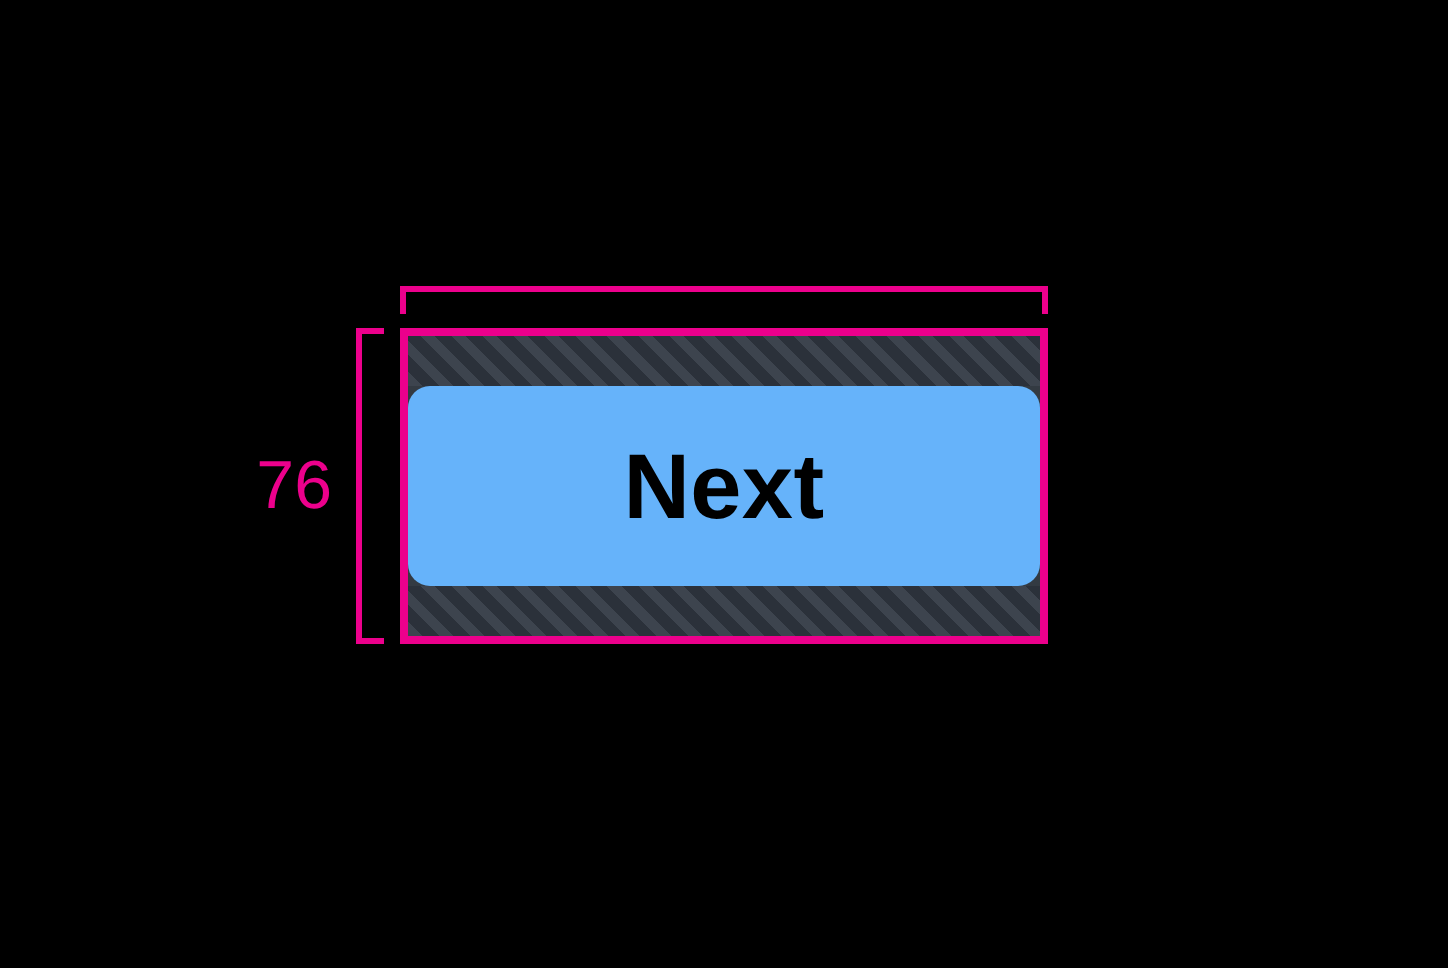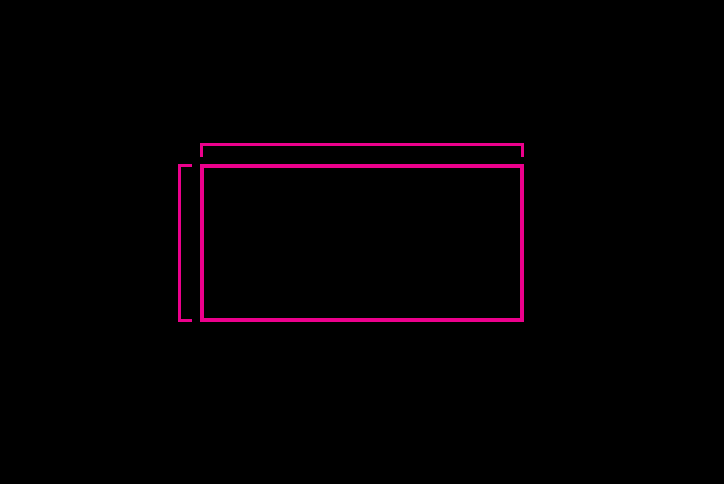--- a/index.html
+++ b/index.html
@@ -145,19 +145,27 @@
   }
 </style>
 </head>
 <body>
 
 <div id="stage">
 
 
   <div class="dim-bracket-h"></div>
 
+  <div class="dim-label-h">76</div>
 
   <div class="dim-bracket-v"></div>
 
+  <div class="widget">
+    <div class="pad-band top"></div>
+    <div class="btn-face">
+      <span class="btn-label">Next</span>
+    </div>
+    <div class="pad-band bottom"></div>
+  </div>
 
   <div class="selection-box"></div>
 
 </div>
 
 </body></html>

